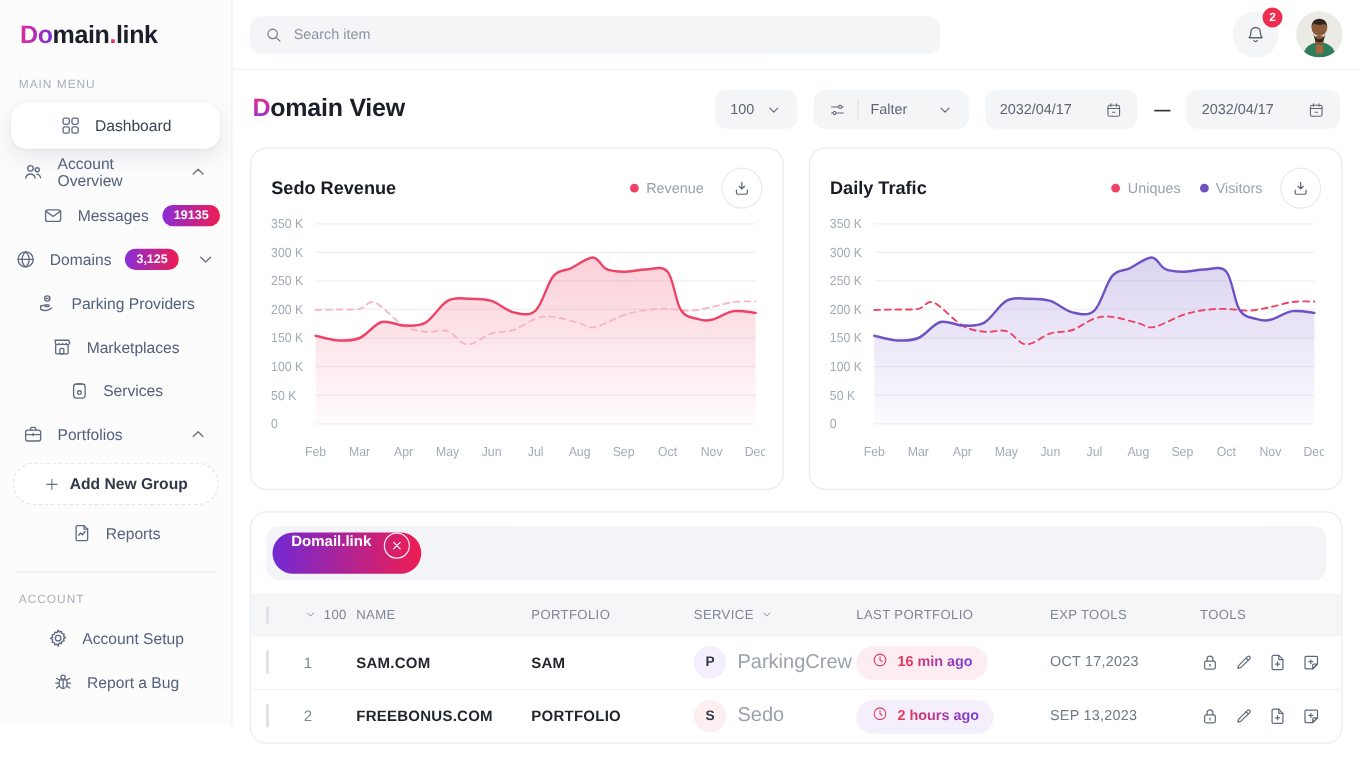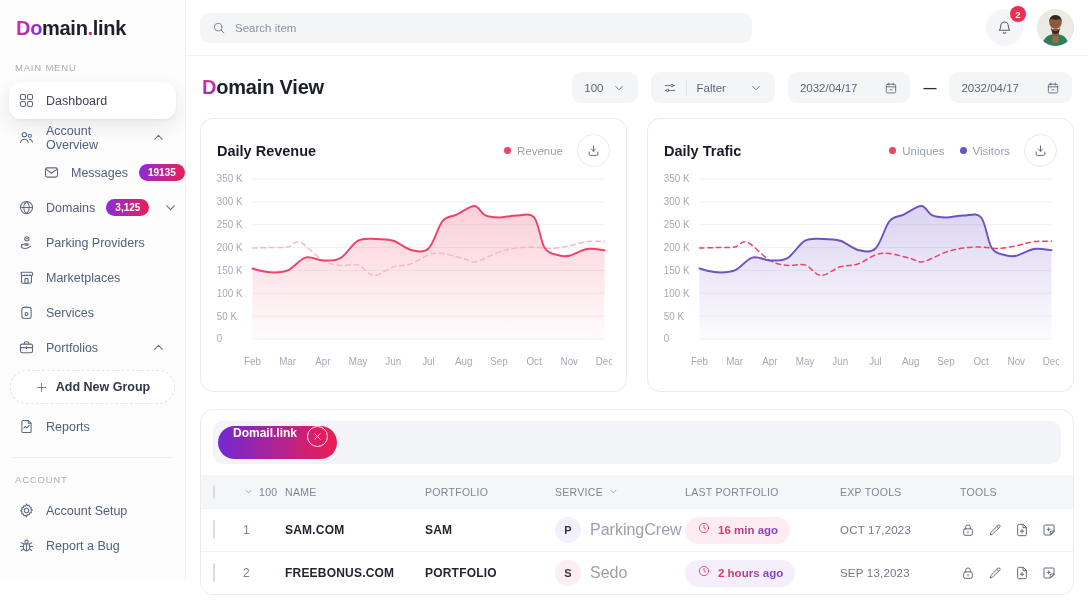--- a/index.html
+++ b/index.html
@@ -7,21 +7,21 @@
     font-family:"Liberation Sans", sans-serif; color:#1c1e29; }
   .app { display:flex; width:1088px; height:580px; }
 
   
   .sidebar { width:186px; flex:0 0 186px; background:#fcfcfd; border-right:1px solid #efeff3; padding:0 9px; }
   .logo { font-size:20px; font-weight:800; letter-spacing:-.3px; padding:17px 7px 6px; white-space:nowrap; }
   .logo .grad { background:linear-gradient(100deg,#e02a9c 5%,#7b2fd8 95%); -webkit-background-clip:text; background-clip:text; color:transparent; }
   .logo .dot { color:#ee2d62; }
   .menu-label { font-size:9.5px; letter-spacing:.8px; color:#a9aeb9; padding:16px 6px 7px; }
   .nav-item { display:flex; align-items:center; gap:11px; height:33px; padding:0 9px; margin:2px 0;
-    font-size:12.5px; color:#53617a; border-radius:12px; cursor:pointer; }
+    font-size:12.5px; color:#53617a; border-radius:12px; cursor:pointer;justify-content:center; }
   .nav-item.active { background:#fff; height:37px; box-shadow:0 7px 18px rgba(30,35,60,.09), 0 1px 3px rgba(30,35,60,.05); color:#3c4352; font-weight:400; }
   .nav-item.indent { margin-left:25px; }
   .nav-item.dashed { border:1.5px dashed #e3e5ec; background:#fff; justify-content:center; gap:8px;
     border-radius:18px; height:34px; margin:6px 1px; color:#323847; font-weight:600; }
   .nav-ic { display:flex; color:#5e6a80; }
   .nav-ic svg, .nav-chev svg { width:17px; height:17px; }
   .nav-item.dashed .nav-ic svg { width:13px; height:13px; }
   .pill-badge { margin-left:auto; background:linear-gradient(90deg,#8a2dd9,#ee1d52); color:#fff;
     font-size:10px; font-weight:700; padding:3px 9px; border-radius:10px; }
   .nav-chev { margin-left:auto; color:#6b7280; display:flex; }
@@ -334,21 +334,21 @@
                   <path d="M8.2 3.5v3.5M15.8 3.5v3.5M4 10h16M10.3 15h3.4"></path>
                 </svg>
               </span>
           </div>
         </div>
       </div>
 
       <div class="charts-row">
         <div class="chart-card">
           <div class="chart-head">
-            <div class="chart-title">Daily Revenue</div>
+            <div class="chart-title">Sedo Revenue</div>
             <div class="legend">
                 <span class="legend-item">
                   <span class="legend-dot" style="background:#ee4266"></span>
                   <span>Revenue</span>
                 </span>
               </div>
             <button class="dl-btn">
                 <span>
                   <svg viewBox="0 0 24 24" fill="none" stroke="currentColor" stroke-width="1.5" stroke-linecap="round" stroke-linejoin="round" style="width: 15px; height: 15px; display: block;">
                     <path d="M12 4.5V13m0 0 3.4-3.4M12 13 8.6 9.6"></path>

